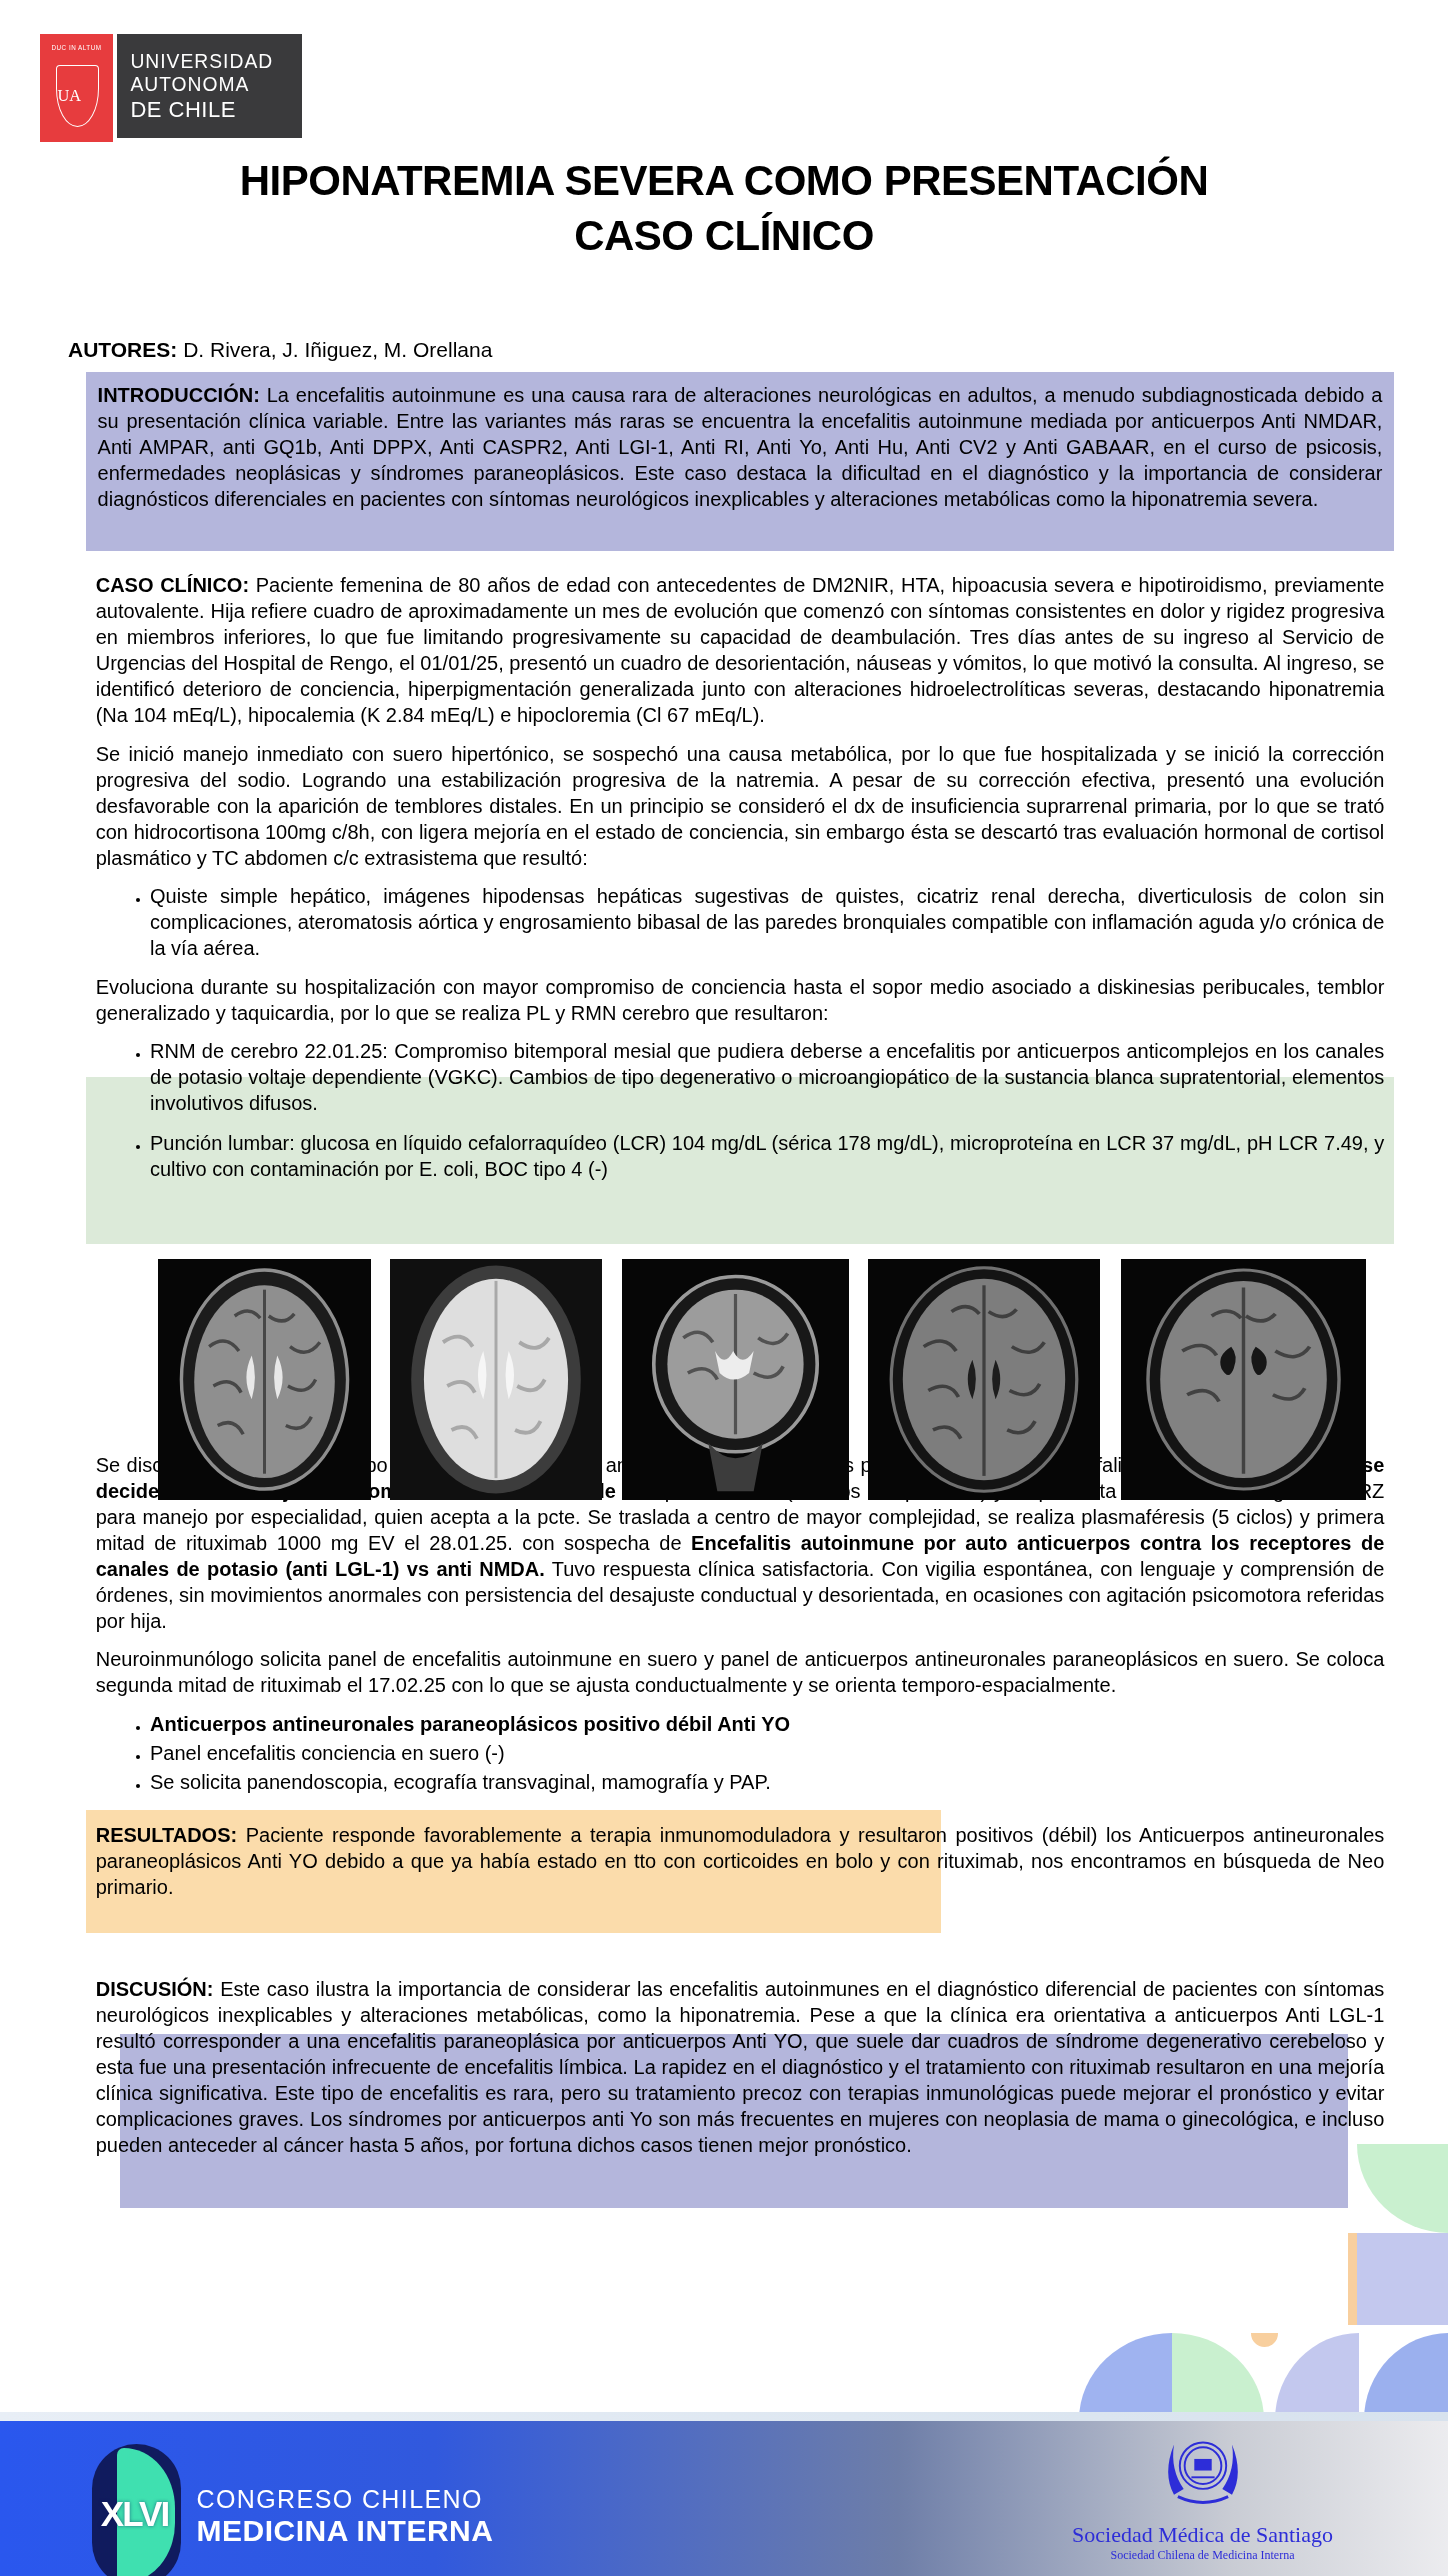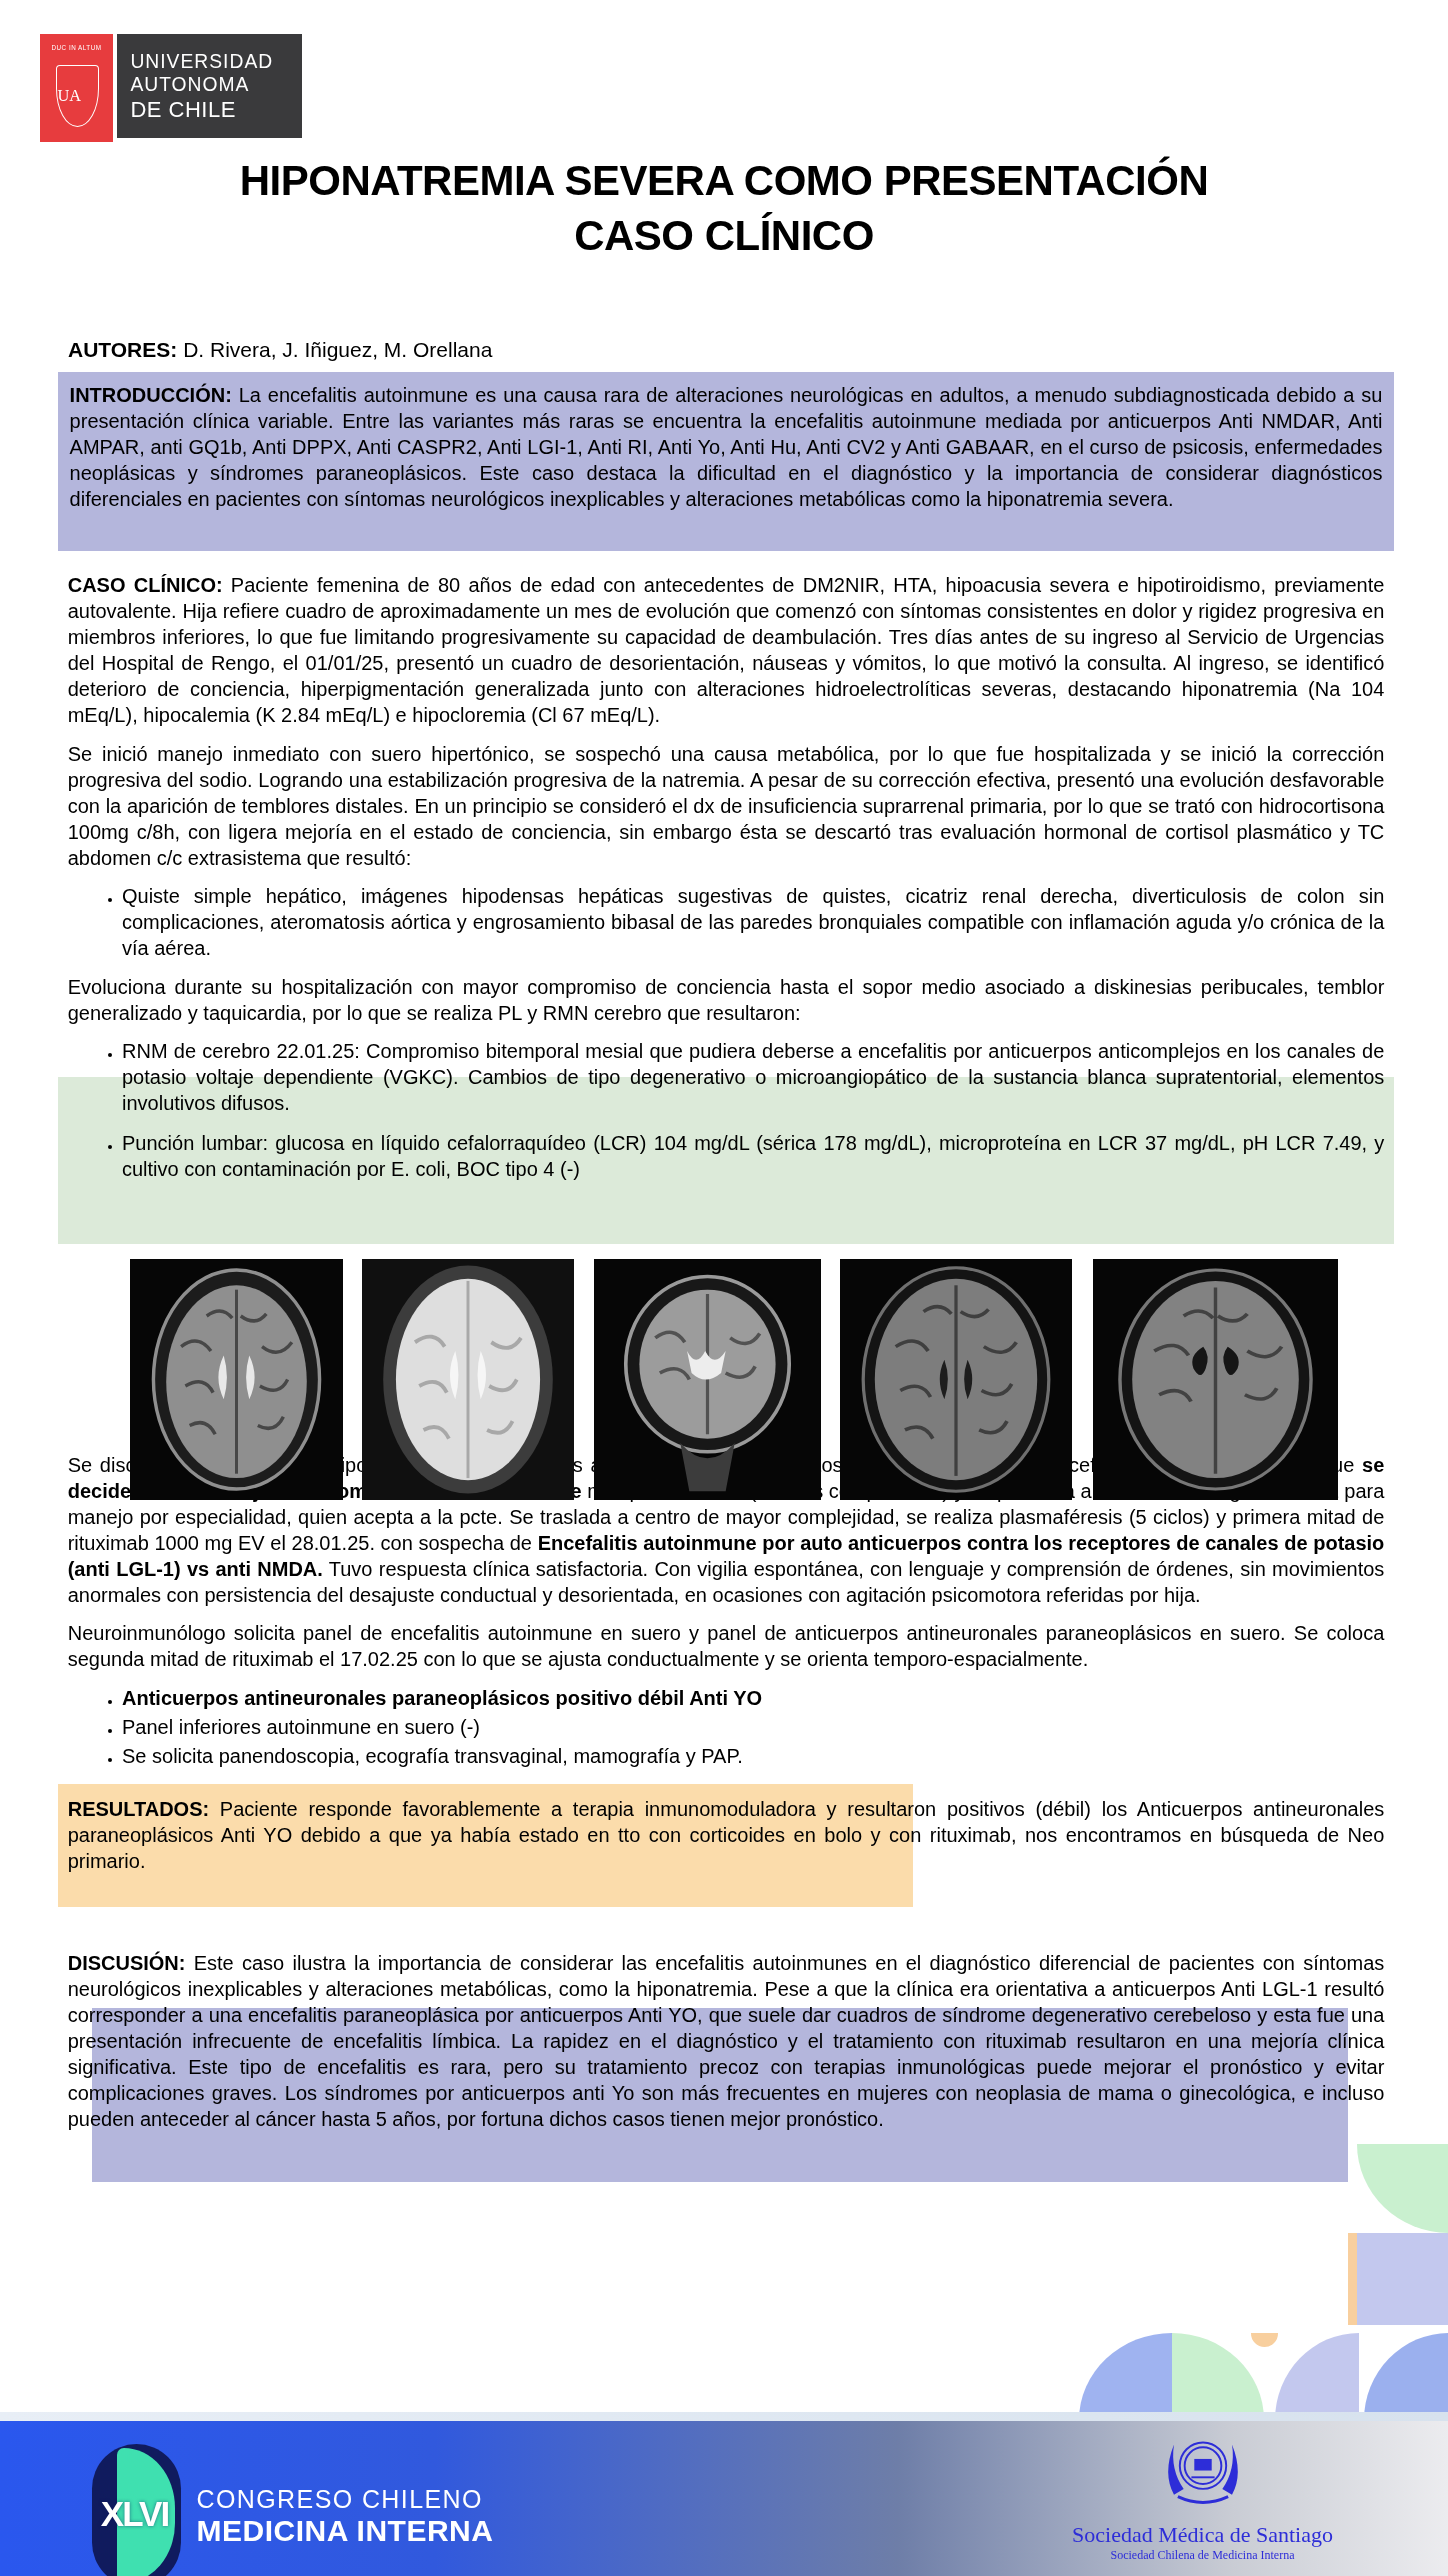--- a/index.html
+++ b/index.html
@@ -19,21 +19,21 @@
   .uni-dark .l2{font-size:19.3px;letter-spacing:1px;font-weight:300;line-height:23px;}
   .uni-dark .l3{font-size:22px;font-weight:normal;letter-spacing:0.5px;line-height:27px;}
 
   
   .poster-title{position:absolute;top:153px;left:76px;right:77px;text-align:center;
       font-size:42px;font-weight:800;letter-spacing:-0.5px;line-height:55px;color:#000;}
   .authors{position:absolute;top:338px;left:68px;font-size:21px;}
   .authors b{font-weight:bold;}
 
   
-  .body-text,.content{font-size:20px;line-height:26px;text-align:justify;}
+  .body-text,.content{font-size:20px;line-height:26px;text-align:justify;margin-left:28px;}
   .intro-block{position:absolute;top:372px;left:58px;right:55px;background:#b4b6dc;
       padding:9.7px 11.6px 39px 11.6px;box-sizing:border-box;}
   .content{position:absolute;top:572px;left:58px;right:55px;}
   .content .para{padding:0 9.7px;margin:0 0 12.6px 0;}
   .content b{font-weight:bold;}
   ul.blist{margin:0 0 12.6px 0;padding:0 9.7px 0 64px;}
   ul.blist li{margin:0 0 2.9px 0;}
   ul.blist li::marker{font-size:12.6px;}
 
   
@@ -189,21 +189,21 @@
         </svg>
       </div>
     </div>
 
     <p class="para evo-para"><span>Se discute el caso con el equipo de neurología, quienes ante los hallazgos descritos plantean una posible encefalitis autoinmune, por lo que </span><b>se decide iniciar manejo inmunomodulador con bolos de </b><span>metilprednisolona (3 ciclos completados) y se presenta a neuroinmunólogo en HFRZ para manejo por especialidad, quien acepta a la pcte. Se traslada a centro de mayor complejidad, se realiza plasmaféresis (5 ciclos) y primera mitad de rituximab 1000 mg EV el 28.01.25. con sospecha de </span><b>Encefalitis autoinmune por auto anticuerpos contra los receptores de canales de potasio (anti LGL-1) vs anti NMDA.</b><span> Tuvo respuesta clínica satisfactoria. Con vigilia espontánea, con lenguaje y comprensión de órdenes, sin movimientos anormales con persistencia del desajuste conductual y desorientada, en ocasiones con agitación psicomotora referidas por hija.</span></p>
 
     <p class="para">Neuroinmunólogo solicita panel de encefalitis autoinmune en suero y panel de anticuerpos antineuronales paraneoplásicos en suero. Se coloca segunda mitad de rituximab el 17.02.25 con lo que se ajusta conductualmente y se orienta temporo-espacialmente.</p>
 
     <ul class="blist">
       <li><b>Anticuerpos antineuronales paraneoplásicos positivo débil Anti YO</b></li>
-      <li>Panel inferiores autoinmune en suero (-)</li>
+      <li>Panel encefalitis conciencia en suero (-)</li>
       <li>Se solicita panendoscopia, ecografía transvaginal, mamografía y PAP.</li>
     </ul>
 
     <p class="para res"><b>RESULTADOS:</b><span> Paciente responde favorablemente a terapia inmunomoduladora y resultaron positivos (débil) los Anticuerpos antineuronales paraneoplásicos Anti YO debido a que ya había estado en tto con corticoides en bolo y con rituximab, nos encontramos en búsqueda de Neo primario.</span></p>
 
     <div class="disc-wrap">
       <div class="disc-hl"></div>
       <p class="para"><b>DISCUSIÓN:</b><span> Este caso ilustra la importancia de considerar las encefalitis autoinmunes en el diagnóstico diferencial de pacientes con síntomas neurológicos inexplicables y alteraciones metabólicas, como la hiponatremia. Pese a que la clínica era orientativa a anticuerpos Anti LGL-1 resultó corresponder a una encefalitis paraneoplásica por anticuerpos Anti YO, que suele dar cuadros de síndrome degenerativo cerebeloso y esta fue una presentación infrecuente de encefalitis límbica. La rapidez en el diagnóstico y el tratamiento con rituximab resultaron en una mejoría clínica significativa. Este tipo de encefalitis es rara, pero su tratamiento precoz con terapias inmunológicas puede mejorar el pronóstico y evitar complicaciones graves. Los síndromes por anticuerpos anti Yo son más frecuentes en mujeres con neoplasia de mama o ginecológica, e incluso pueden anteceder al cáncer hasta 5 años, por fortuna dichos casos tienen mejor pronóstico.</span></p>
     </div>
   </div>

